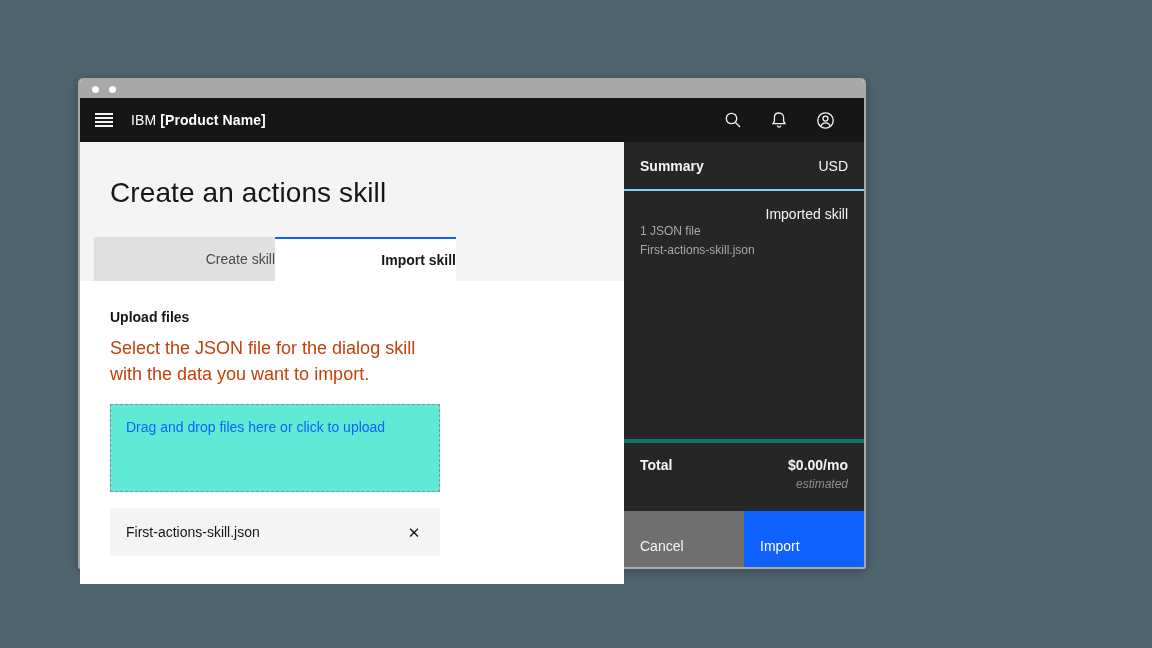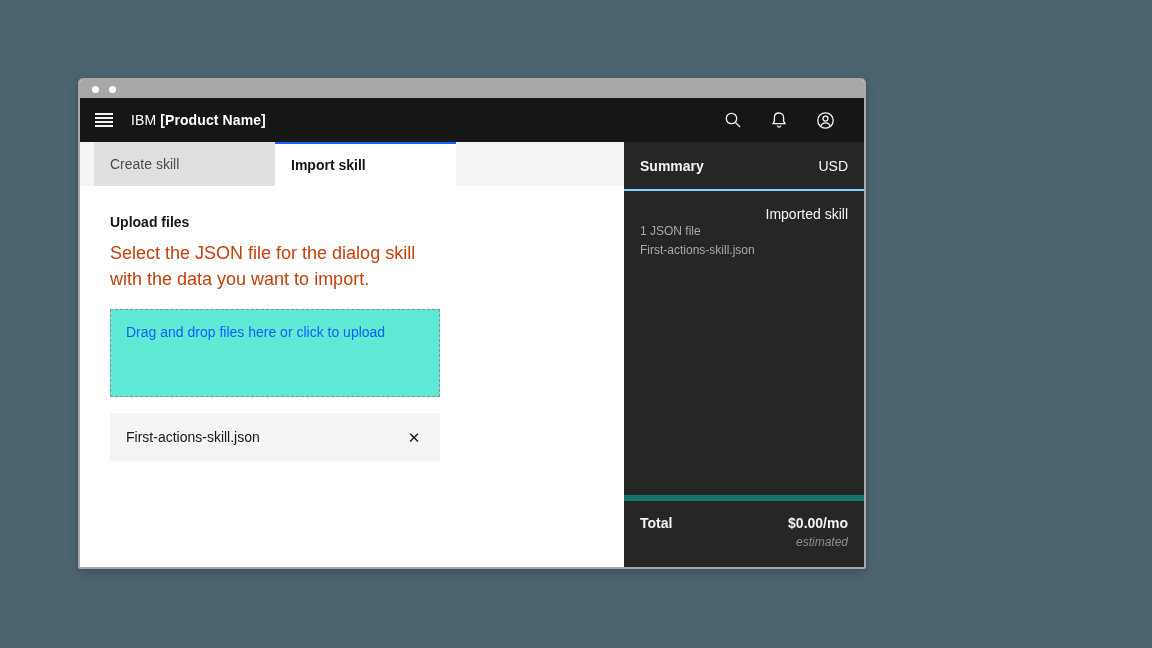--- a/index.html
+++ b/index.html
@@ -106,20 +106,21 @@
     flex: 0 0 auto;
   }
   .tab {
     width: 181px;
     height: 44px;
     display: flex;
     align-items: center;
     padding-left: 16px;
     font-size: 14px;
     cursor: pointer;
+    justify-content: flex-end;
   }
   .tab.unselected {
     background: #e0e0e0;
     color: #4c4c4c;
   }
   .tab.selected {
     background: #ffffff;
     color: #161616;
     font-weight: 700;
     border-top: 2px solid #0f62fe;
@@ -208,21 +209,21 @@
     text-align: right;
   }
   .summary-line {
     font-size: 12px;
     color: #a8a8a8;
     line-height: 1.55;
   }
   .summary-line:first-of-type { margin-top: 9px; }
   .summary-total {
     flex: 0 0 auto;
-    border-top: 6px solid #0f766e;
+    border-top: 4px solid #0f766e;
     padding: 14px 16px;
     height: 72px;
     display: flex;
     justify-content: space-between;
   }
   .total-label { font-size: 14px; font-weight: 700; }
   .total-right { text-align: right; }
   .total-amount { font-size: 14px; font-weight: 700; }
   .total-note {
     font-size: 12px;
@@ -290,20 +291,23 @@
           <circle cx="9.5" cy="7.6" r="2.5"></circle>
           <path d="M4.9 15.4 C5.5 12.9 7.3 11.8 9.5 11.8 C11.7 11.8 13.5 12.9 14.1 15.4"></path>
         </svg>
       </span>
     </div>
   </div>
 
   <div class="content">
 
     <div class="main">
+      <div class="heading-area">
+        <h1 class="page-title">Create an actions skill</h1>
+      </div>
 
       <div class="tabs">
         <div class="tab unselected">
           <span>Create skill</span>
         </div>
         <div class="tab selected">
           <span>Import skill</span>
         </div>
       </div>
 
@@ -335,16 +339,20 @@
       </div>
 
       <div class="summary-total">
         <span class="total-label">Total</span>
         <span class="total-right">
           <div class="total-amount">$0.00/mo</div>
           <div class="total-note">estimated</div>
         </span>
       </div>
 
+      <div class="summary-actions">
+        <button class="btn btn-secondary">Cancel</button>
+        <button class="btn btn-primary">Import</button>
+      </div>
     </div>
 
   </div>
 </div>
 
 </body></html>

